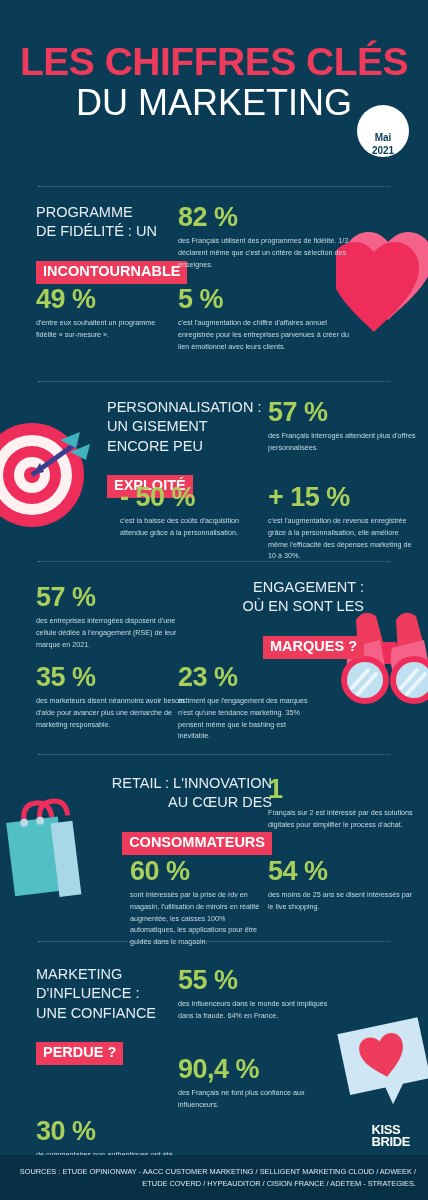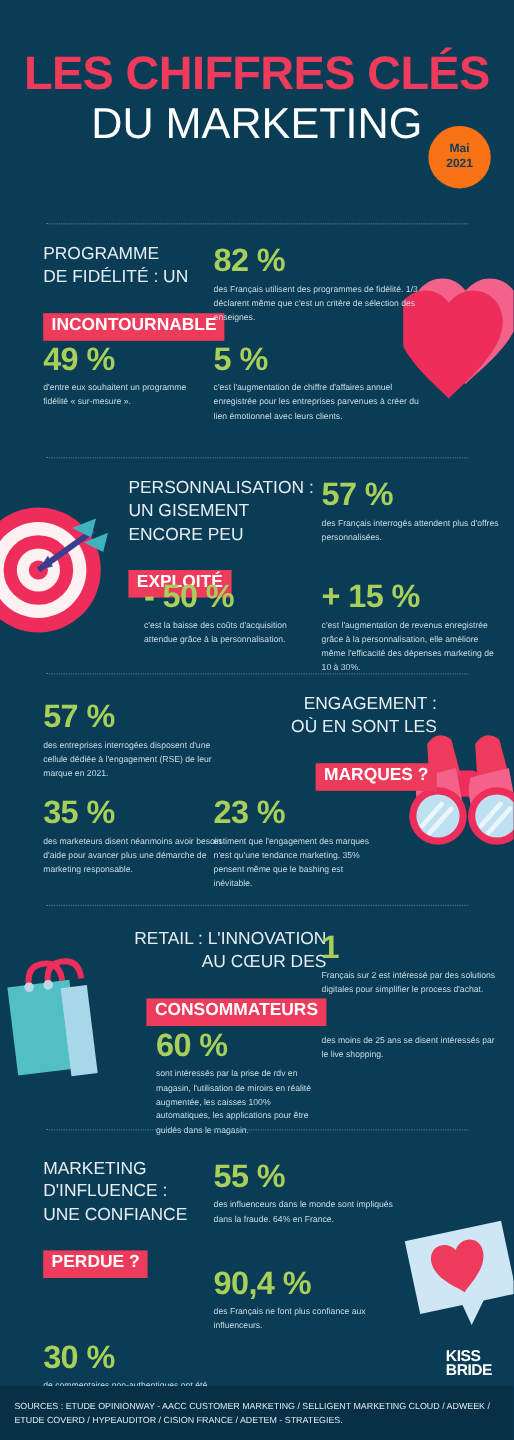--- a/index.html
+++ b/index.html
@@ -18,22 +18,22 @@
     color:#ef3b5b; font-weight:bold; font-size:39px; letter-spacing:-0.5px;
     line-height:1.05; white-space:nowrap;
   }
   .title-2 {
     color:#ffffff; font-weight:normal; font-size:36px; letter-spacing:0px;
     line-height:1.1; margin-top:0; white-space:nowrap;
   }
   .date-badge {
     position:absolute; right:19px; top:105px;
     width:52px; height:52px; border-radius:50%;
-    background:#f97316; color:#0a3c56;
-    display:flex; flex-direction:column; align-items:center; justify-content:center;
+    background:#ffffff; color:#0a3c56;
+    display:flex; flex-direction:column; align-items:center; justify-content:flex-end;
     font-size:10px; font-weight:bold; line-height:1.25; z-index:5;
   }
 
   
   .sep {
     position:absolute; left:38px; right:38px; height:1px;
     border-top:1.6px dotted #5c8296; opacity:.85;
   }
 
   
@@ -58,21 +58,21 @@
   
   .art { position:absolute; pointer-events:none; }
 
   
   .footer-bar {
     position:absolute; left:0; bottom:0; width:428px; height:45px;
     background:#072f45;
     display:flex; align-items:center; justify-content:center;
   }
   .sources {
-    color:#e2ecf1; font-size:7.4px; line-height:1.6; text-align:left;
+    color:#e2ecf1; font-size:7.4px; line-height:1.6; text-align:right;
     padding:0 12px;
   }
   .logo {
     position:absolute; right:18px; bottom:52px;
     color:#ffffff; font-weight:bold; font-size:13px; line-height:0.94;
     letter-spacing:-0.4px; text-align:left;
   }
   .logo span { display:block; }
 </style>
 </head>
@@ -213,20 +213,21 @@
     <div class="stat-num">1</div>
     <div class="stat-desc">Français sur 2 est intéressé par des solutions digitales pour simplifier le process d'achat.</div>
   </div>
 
   <div class="blk" style="left:130px; top:857px; width:140px;">
     <div class="stat-num">60 %</div>
     <div class="stat-desc">sont intéressés par la prise de rdv en magasin, l'utilisation de miroirs en réalité augmentée, les caisses 100% automatiques, les applications pour être guidés dans le magasin.</div>
   </div>
 
   <div class="blk" style="left:268px; top:857px; width:148px;">
+    <div class="stat-num">54 %</div>
     <div class="stat-desc">des moins de 25 ans se disent intéressés par le live shopping.</div>
   </div>
 
   <div class="sep" style="top:941px;"></div>
 
   <svg class="art" style="left:328px; top:1012px;" width="104" height="112" viewBox="0 0 104 112">
     <g transform="rotate(-12 52 50)">
       <path d="M16 14 h82 v62 h-28 l-14 18 -4 -18 h-36 z" fill="#cfe6f4"></path>
       <path d="M56 30 c6 -10 22 -8 22 6 0 14 -16 24 -22 30 -6 -6 -22 -16 -22 -30 0 -14 16 -16 22 -6z" fill="#ef3b5b"></path>
     </g>

